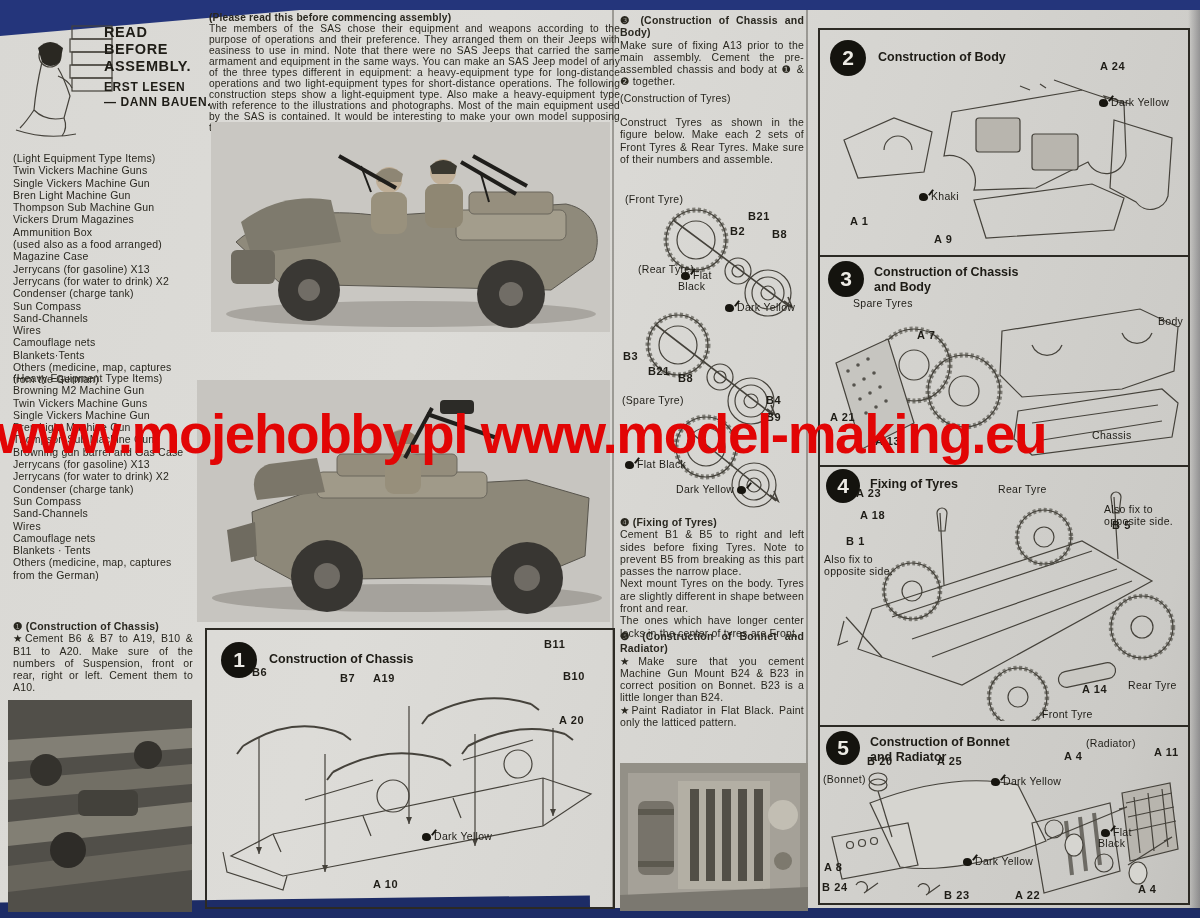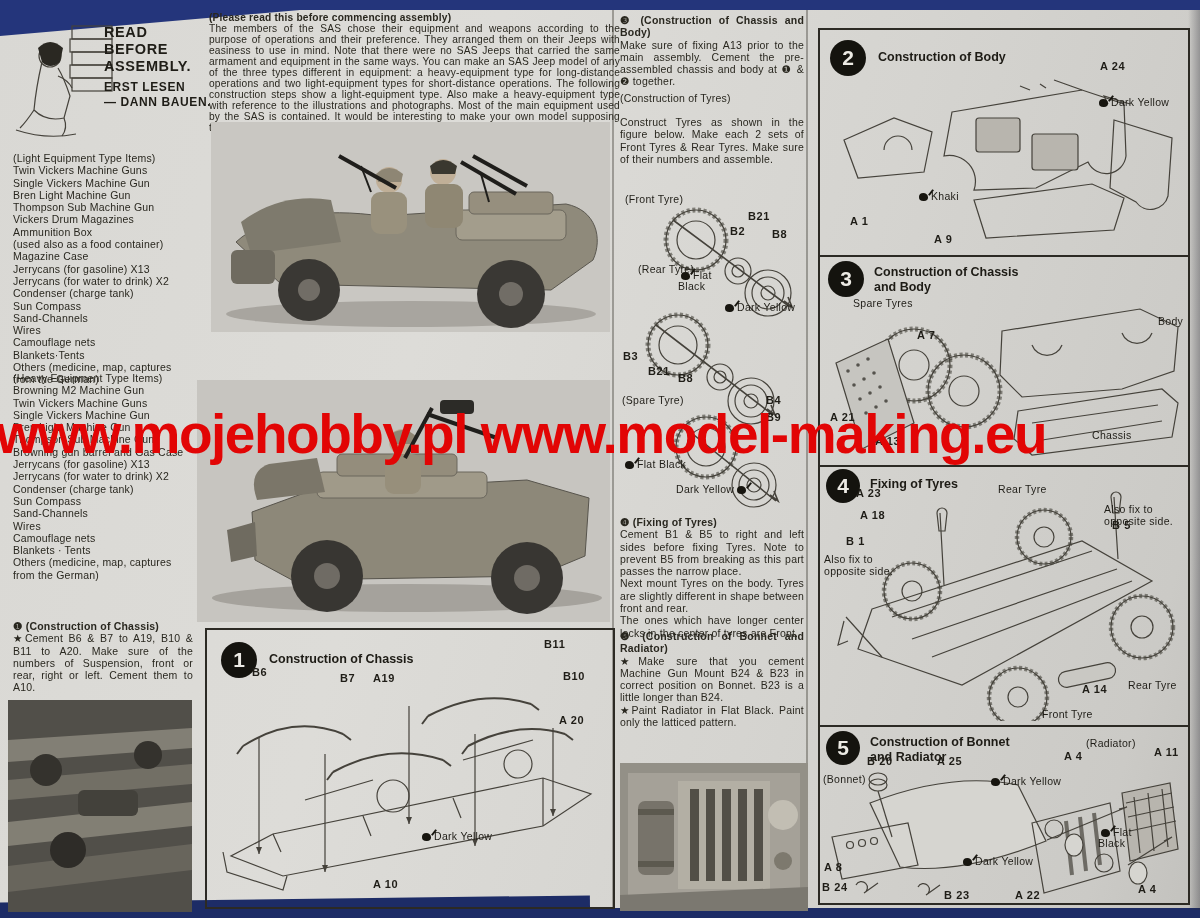--- a/index.html
+++ b/index.html
@@ -64,21 +64,21 @@
 
 <div class="txt" style="position:absolute;left:13px;top:152px;width:180px;">
   <div>(Light Equipment Type Items)</div>
   <div>
       <div>Twin Vickers Machine Guns</div>
       <div>Single Vickers Machine Gun</div>
       <div>Bren Light Machine Gun</div>
       <div>Thompson Sub Machine Gun</div>
       <div>Vickers Drum Magazines</div>
       <div>Ammunition Box</div>
-      <div>(used also as a food container)</div>
+      <div>(used also as a food arranged)</div>
       <div>Magazine Case</div>
       <div>Jerrycans (for gasoline) X13</div>
       <div>Jerrycans (for water to drink) X2</div>
       <div>Condenser (charge tank)</div>
       <div>Sun Compass</div>
       <div>Sand-Channels</div>
       <div>Wires</div>
       <div>Camouflage nets</div>
       <div>Blankets·Tents</div>
       <div>Others (medicine, map, captures from the German)</div>

